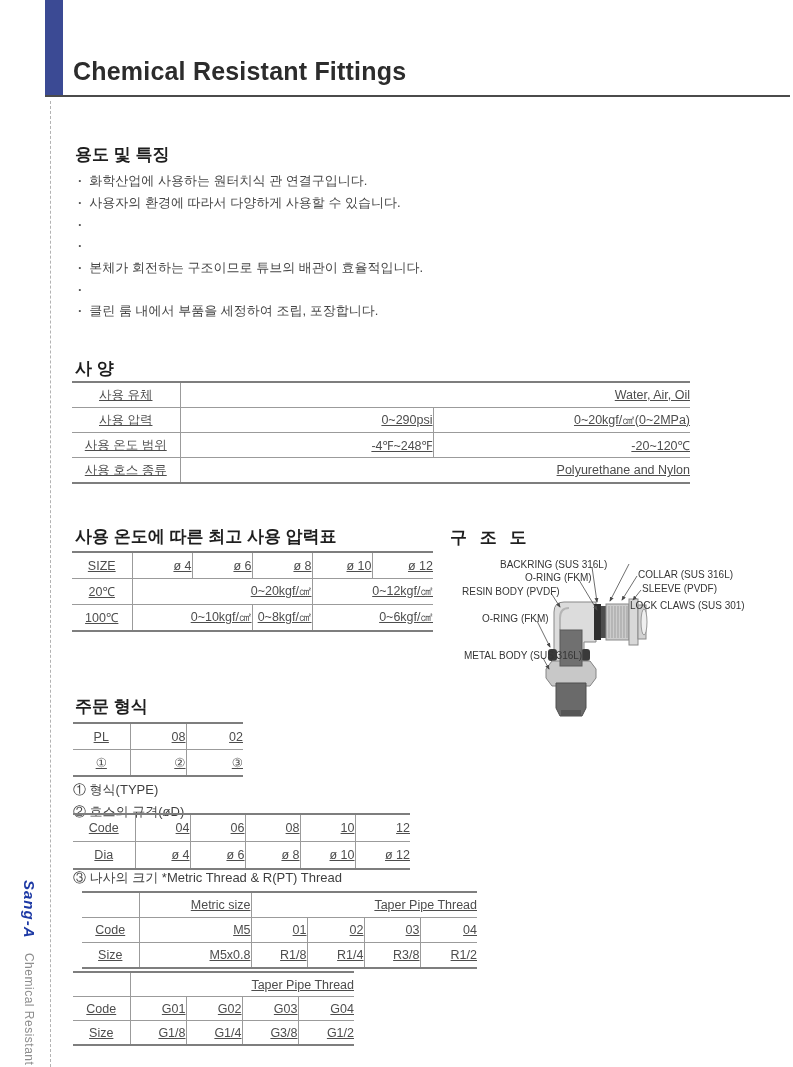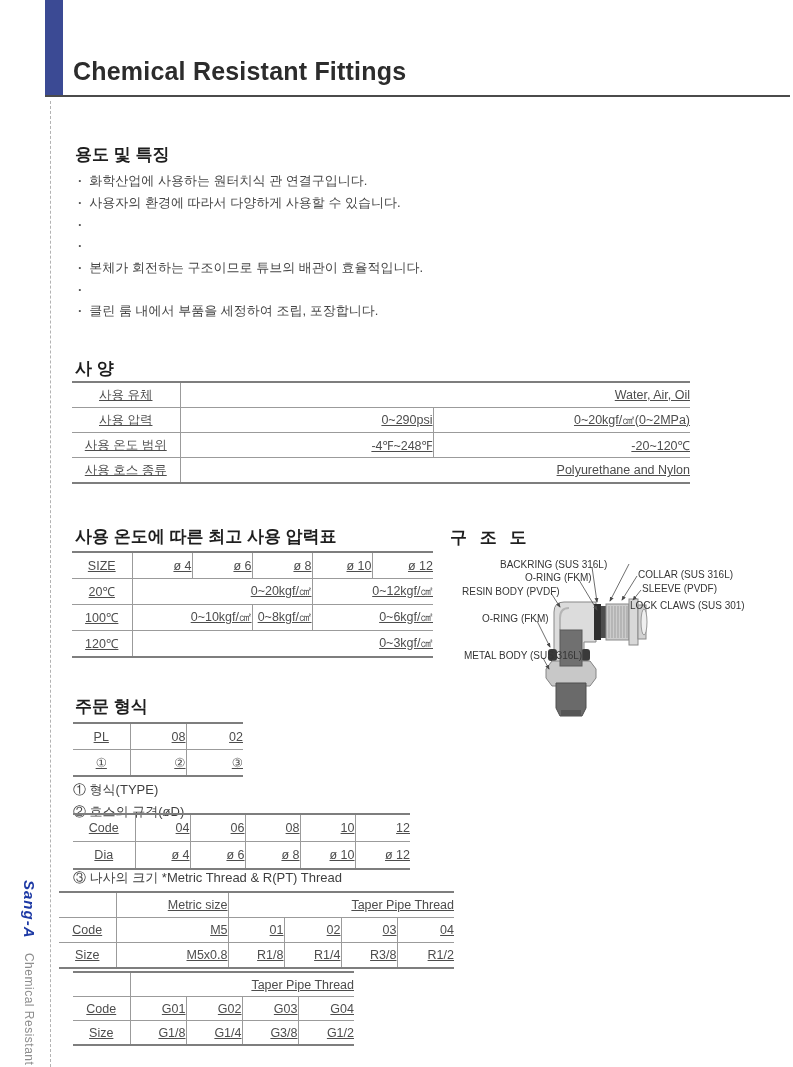--- a/index.html
+++ b/index.html
@@ -134,24 +134,20 @@
     <tr>
       <td class="h25">20℃</td>
       <td class="h25 vl" colspan="3">0~20kgf/㎠</td>
       <td class="h25 vl" colspan="2">0~12kgf/㎠</td>
     </tr>
     <tr>
       <td class="h25">100℃</td>
       <td class="h25 vl" colspan="2">0~10kgf/㎠</td>
       <td class="h25 vl">0~8kgf/㎠</td>
       <td class="h25 vl" colspan="2">0~6kgf/㎠</td>
-    </tr>
-    <tr>
-      <td class="h25">120℃</td>
-      <td class="h25 vl" colspan="5">0~3kgf/㎠</td>
     </tr>
   </tbody>
     </table>
 
   <div class="sec-h" style="left:450px; top:526px; letter-spacing:4px;">구 조 도</div>
   <div class="diagram">
     <svg width="345" height="175" viewBox="0 0 345 175">
       <defs>
         <marker id="arr" markerWidth="6" markerHeight="5" refX="5" refY="2.5" orient="auto">
           <path d="M0,0 L6,2.5 L0,5 Z" fill="#4a4a4a"></path>
@@ -247,21 +243,21 @@
       <td class="h26 vl">ø 6</td>
       <td class="h26 vl">ø 8</td>
       <td class="h26 vl">ø 10</td>
       <td class="h26 vl">ø 12</td>
     </tr>
   </tbody>
     </table>
 
   <div class="note" style="top:869px;">③ 나사의 크기 *Metric Thread &amp; R(PT) Thread</div>
 
-  <table class="doc" style="left:59px; top:891px; width:395px;">
+  <table class="doc" style="left:82px; top:891px; width:395px;">
     <colgroup>
         <col style="width:57px">
         <col style="width:112px">
         <col style="width:56px">
         <col style="width:57px">
         <col style="width:56px">
         <col style="width:57px">
       </colgroup>
     <tbody>
         <tr>

